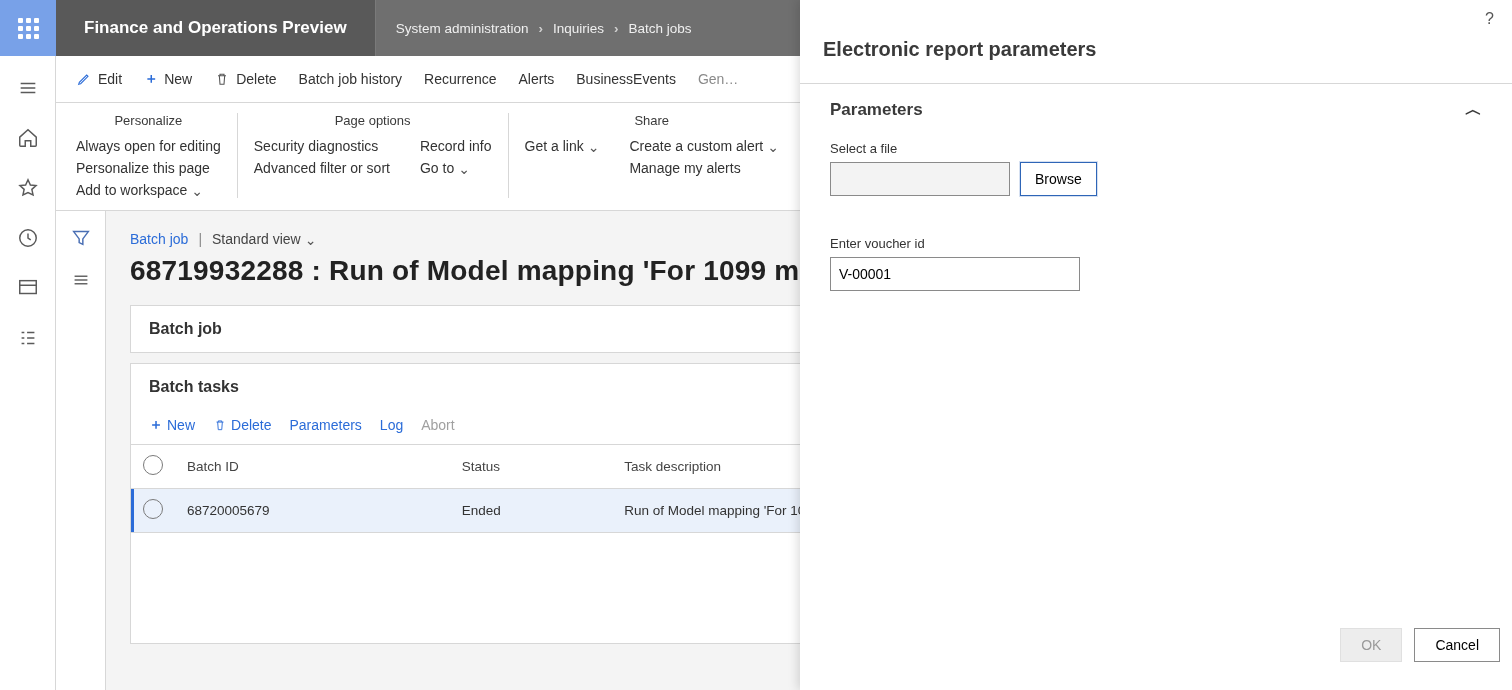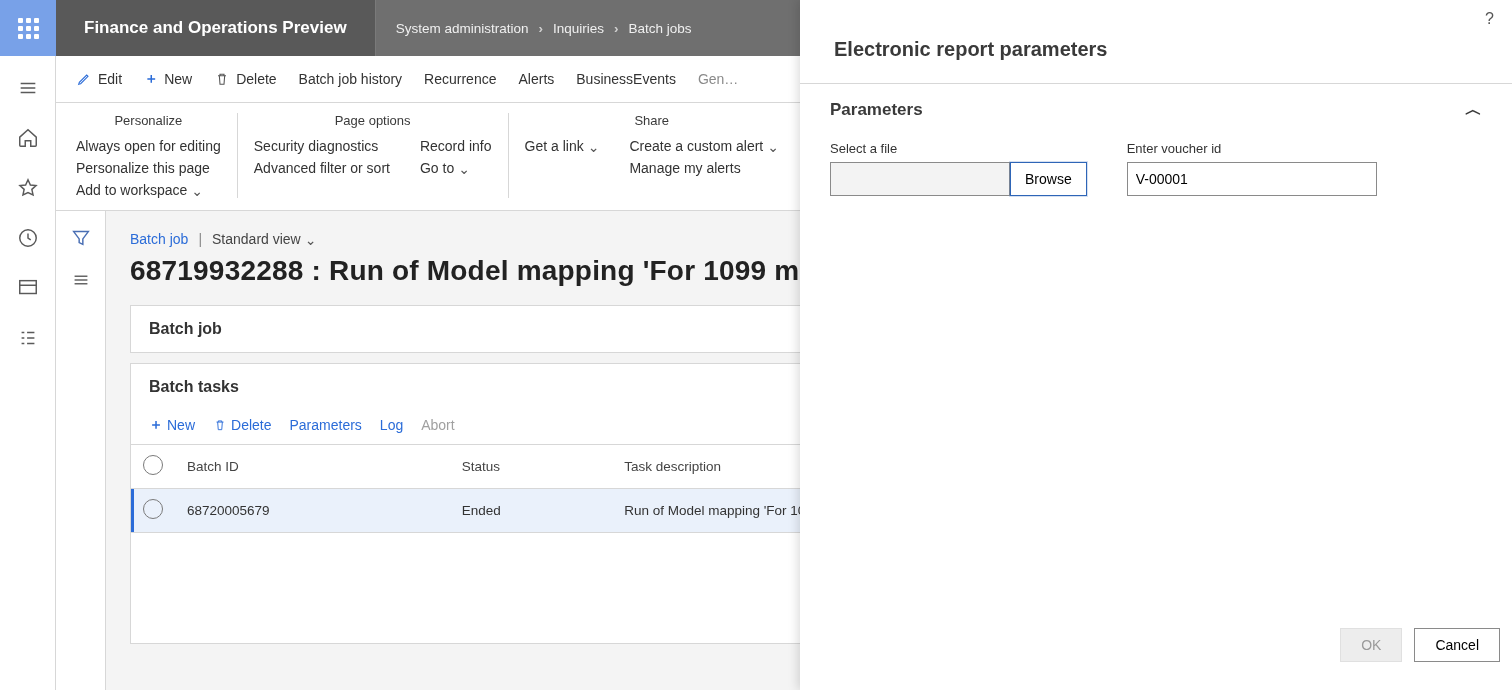--- a/index.html
+++ b/index.html
@@ -128,26 +128,26 @@
   .rowsel{width:20px;height:20px;border:1.5px solid #7a7a7a;border-radius:50%;display:inline-block;}
   .tasks-grid td.sel{width:38px;text-align:center;}
 
   
   .flyout{
     position:absolute;top:0;right:0;bottom:0;width:712px;
     background:#fff;box-shadow:-2px 0 10px rgba(0,0,0,.15);
     display:flex;flex-direction:column;
   }
   .fly-top{display:flex;justify-content:flex-end;padding:10px 18px 0;color:#555;font-size:16px;}
-  .fly-title{font-size:20px;font-weight:600;padding:10px 34px 22px;}
+  .fly-title{font-size:20px;font-weight:600;padding:10px 23px 22px;}
   .fly-sec{padding:14px 30px;border-top:1px solid var(--border);}
   .fly-sec-header{display:flex;justify-content:space-between;align-items:center;font-size:17px;font-weight:600;}
-  .fly-body{display:flex;gap:40px;margin-top:20px;align-items:flex-start;}
+  .fly-body{display:flex;gap:40px;margin-top:20px;align-items:flex-start;flex-direction:column;}
   .field-label{font-size:13px;color:#333;margin-bottom:6px;display:block;}
-  .file-row{display:flex;}
+  .file-row{display:flex;gap:10px;}
   input.tx{height:34px;border:1px solid #8a8a8a;padding:13px 8px;font-size:14px;font-family:inherit;}
   input.ro{background:#f3f3f3;}
   button.browse{height:34px;border:1px solid #2e65b7;background:#fff;color:#000;padding:0 14px;font-size:14px;box-shadow:0 0 0 1px rgba(46,101,183,.2);}
   .fly-footer{margin-top:auto;display:flex;justify-content:flex-end;gap:12px;padding:18px 12px 28px;}
   button.dlg{height:34px;padding:0 20px;font-size:14px;border:1px solid #8a8a8a;background:#fff;}
   button.dlg.ok{background:#ededed;color:#9a9a9a;border:1px solid #e0e0e0;}
 
   
   svg{fill:none;stroke-width:1.6;}
 </style>

